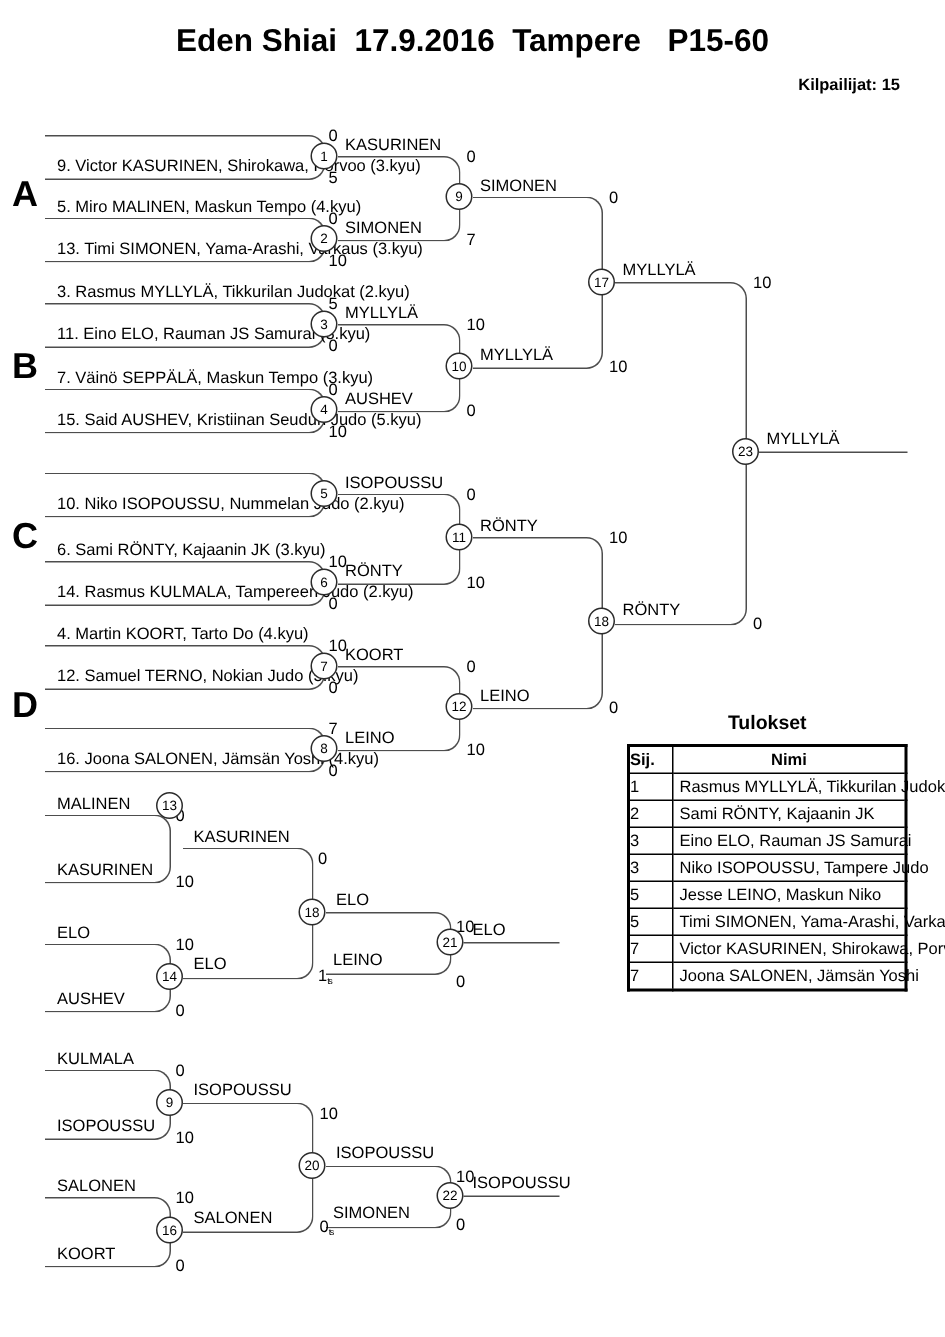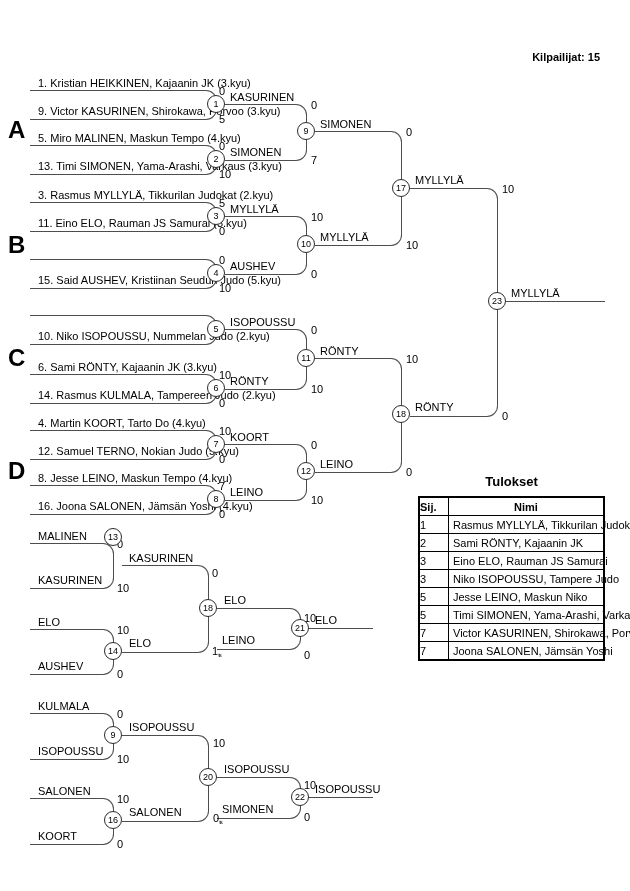--- a/index.html
+++ b/index.html
@@ -26,49 +26,49 @@
   .results th,.results td{border:1px solid #000;height:17px;padding:0;}
   .results th{font-weight:bold;text-align:center;}
   .results .c1{width:28px;text-align:left;}
   .results .c2 span{display:inline-block;white-space:nowrap;padding-left:4px;}
 </style>
 </head>
 <body>
 
 <div class="sheet">
 
+  <div class="title">Eden Shiai  17.9.2016  Tampere   P15-60</div>
   <div class="kilp">Kilpailijat: 15</div>
 
   <div class="sec" style="top:116px">A</div>
   <div class="sec" style="top:231px">B</div>
   <div class="sec" style="top:344px">C</div>
   <div class="sec" style="top:457px">D</div>
 
   <div class="pair" style="left:30px;top:90px;width:186px;height:28px"></div>
   <div class="pair" style="left:30px;top:145px;width:186px;height:28px"></div>
   <div class="pair" style="left:30px;top:202px;width:186px;height:28px"></div>
   <div class="pair" style="left:30px;top:259px;width:186px;height:28px"></div>
   <div class="pair" style="left:30px;top:315px;width:186px;height:28px"></div>
   <div class="pair" style="left:30px;top:374px;width:186px;height:28px"></div>
   <div class="pair" style="left:30px;top:430px;width:186px;height:28px"></div>
   <div class="pair" style="left:30px;top:485px;width:186px;height:28px"></div>
 
-  <div class="nm" style="left:38px;top:77px">1. Kristian HEIKKINEN, Kajaanin JK (3.kyu)</div>
   <div class="nm" style="left:38px;top:105px">9. Victor KASURINEN, Shirokawa, Porvoo (3.kyu)</div>
   <div class="nm" style="left:38px;top:132px">5. Miro MALINEN, Maskun Tempo (4.kyu)</div>
   <div class="nm" style="left:38px;top:160px">13. Timi SIMONEN, Yama-Arashi, Varkaus (3.kyu)</div>
   <div class="nm" style="left:38px;top:189px">3. Rasmus MYLLYLÄ, Tikkurilan Judokat (2.kyu)</div>
   <div class="nm" style="left:38px;top:217px">11. Eino ELO, Rauman JS Samurai (3.kyu)</div>
+  <div class="nm" style="left:38px;top:246px">7. Väinö SEPPÄLÄ, Maskun Tempo (3.kyu)</div>
   <div class="nm" style="left:38px;top:274px">15. Said AUSHEV, Kristiinan Seudun Judo (5.kyu)</div>
   <div class="nm" style="left:38px;top:330px">10. Niko ISOPOUSSU, Nummelan Judo (2.kyu)</div>
   <div class="nm" style="left:38px;top:361px">6. Sami RÖNTY, Kajaanin JK (3.kyu)</div>
   <div class="nm" style="left:38px;top:389px">14. Rasmus KULMALA, Tampereen Judo (2.kyu)</div>
   <div class="nm" style="left:38px;top:417px">4. Martin KOORT, Tarto Do (4.kyu)</div>
   <div class="nm" style="left:38px;top:445px">12. Samuel TERNO, Nokian Judo (5.kyu)</div>
-  <div class="nm" style="left:38px;top:472px">8. Jesse LEINO, Maskun Tempo (4.kyu)</div>
   <div class="nm" style="left:38px;top:500px">16. Joona SALONEN, Jämsän Yoshi (4.kyu)</div>
 
   <div class="sc" style="left:219px;top:85px">0</div>
   <div class="sc" style="left:219px;top:113px">5</div>
   <div class="sc" style="left:219px;top:140px">0</div>
   <div class="sc" style="left:219px;top:168px">10</div>
   <div class="sc" style="left:219px;top:197px">5</div>
   <div class="sc" style="left:219px;top:225px">0</div>
   <div class="sc" style="left:219px;top:254px">0</div>
   <div class="sc" style="left:219px;top:282px">10</div>

